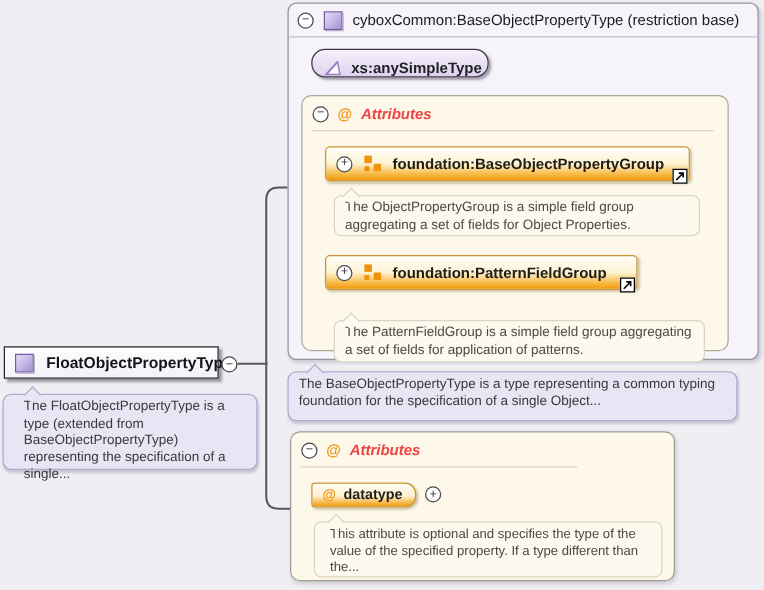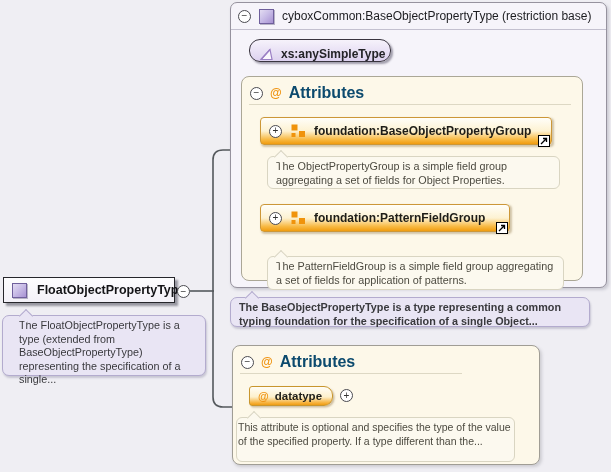--- a/index.html
+++ b/index.html
@@ -33,21 +33,21 @@
   .pill{position:absolute;left:18px;top:36px;width:142px;height:23px;box-sizing:border-box;
     border:1.5px solid #3a3540;border-radius:11px;
     background:linear-gradient(#f6f2fb,#ddd2ef);
     display:flex;align-items:flex-end;gap:7px;padding-left:9px;
     box-shadow:2px 2px 2px rgba(60,55,80,.45);cursor:default;}
   .pill-label{font-size:12px;font-weight:bold;color:#232327;white-space:nowrap;}
 
   .cream{box-sizing:border-box;background:#fdf8e9;border:1.5px solid #aba796;border-radius:8px;}
   .cream.top{position:absolute;left:10px;top:73px;width:342px;height:205px;}
   .attr-header{position:absolute;left:8px;top:7px;display:flex;align-items:center;gap:7px;}
-  .attr-label{font-size:16px;font-weight:bold;color:#0c4a6e;}
+  .attr-label{font-size:12px;font-weight:bold;color:#ef4444;font-style:italic;}
   .cream-sep{position:absolute;left:7px;top:27px;height:0;border-top:1px solid #ddd8c4;}
 
   .group-box{position:absolute;box-sizing:border-box;height:28px;border:1.5px solid #cc9738;border-radius:4px;
     background:linear-gradient(#fffef9 0%,#fdf2d2 50%,#f8ba45 82%,#f09c0f 100%);
     display:flex;align-items:center;gap:9px;padding-left:8px;
     box-shadow:1.5px 1.5px 2px rgba(130,100,50,.35);cursor:pointer;}
   .group-label{font-size:12px;font-weight:600;color:#1e1d18;white-space:nowrap;}
   .grp-icon{flex:0 0 auto;}
   .link-icon{position:absolute;right:1px;bottom:-3px;width:12px;height:12px;box-sizing:border-box;
     background:#fff;border:1px solid #000;display:flex;align-items:center;justify-content:center;cursor:pointer;}
@@ -146,40 +146,40 @@
             </svg>
         </span>
       </div>
       <div class="desc" style="left:25px;top:166px;width:297px;height:34px;margin-top:13px;">
         <span class="caret" style="left:8px;"></span>
         <span>The PatternFieldGroup is a simple field group aggregating a set of fields for application of patterns.</span>
       </div>
     </div>
   </div>
 
-  <div class="tip" style="left:230px;top:297px;width:360px;height:30px;font-weight:bold;">
+  <div class="tip" style="left:230px;top:297px;width:360px;height:40px;">
     <span class="caret" style="left:16px;"></span>
     <span>The BaseObjectPropertyType is a type representing a common typing foundation for the specification of a single Object...</span>
   </div>
 
   <div class="cream bottom">
     <div class="attr-header">
       <span class="toggle">−</span>
       <span class="at">@</span>
       <span class="attr-label">Attributes</span>
     </div>
     <div class="cream-sep" style="width:222px;"></div>
 
     <div class="attrib-tab">
       <span class="at" style="font-size:11px;">@</span>
       <span class="attrib-name">datatype</span>
     </div>
     <span class="toggle abs" style="left:107px;top:43px;">+</span>
 
-    <div class="desc" style="left:3px;top:71px;width:279px;height:45px;font-size:10.5px;padding:3px 1px;">
+    <div class="desc" style="left:18px;top:71px;width:279px;height:45px;font-size:10.5px;padding:3px 12px;">
       <span class="caret" style="left:12px;"></span>
       <span>This attribute is optional and specifies the type of the value of the specified property. If a type different than the...</span>
     </div>
   </div>
 
   <div class="root-box">
     <span class="sq-icon"></span>
     <span class="root-label">FloatObjectPropertyType</span>
   </div>
   <span class="toggle abs" style="left:177px;top:285px;">−</span>

